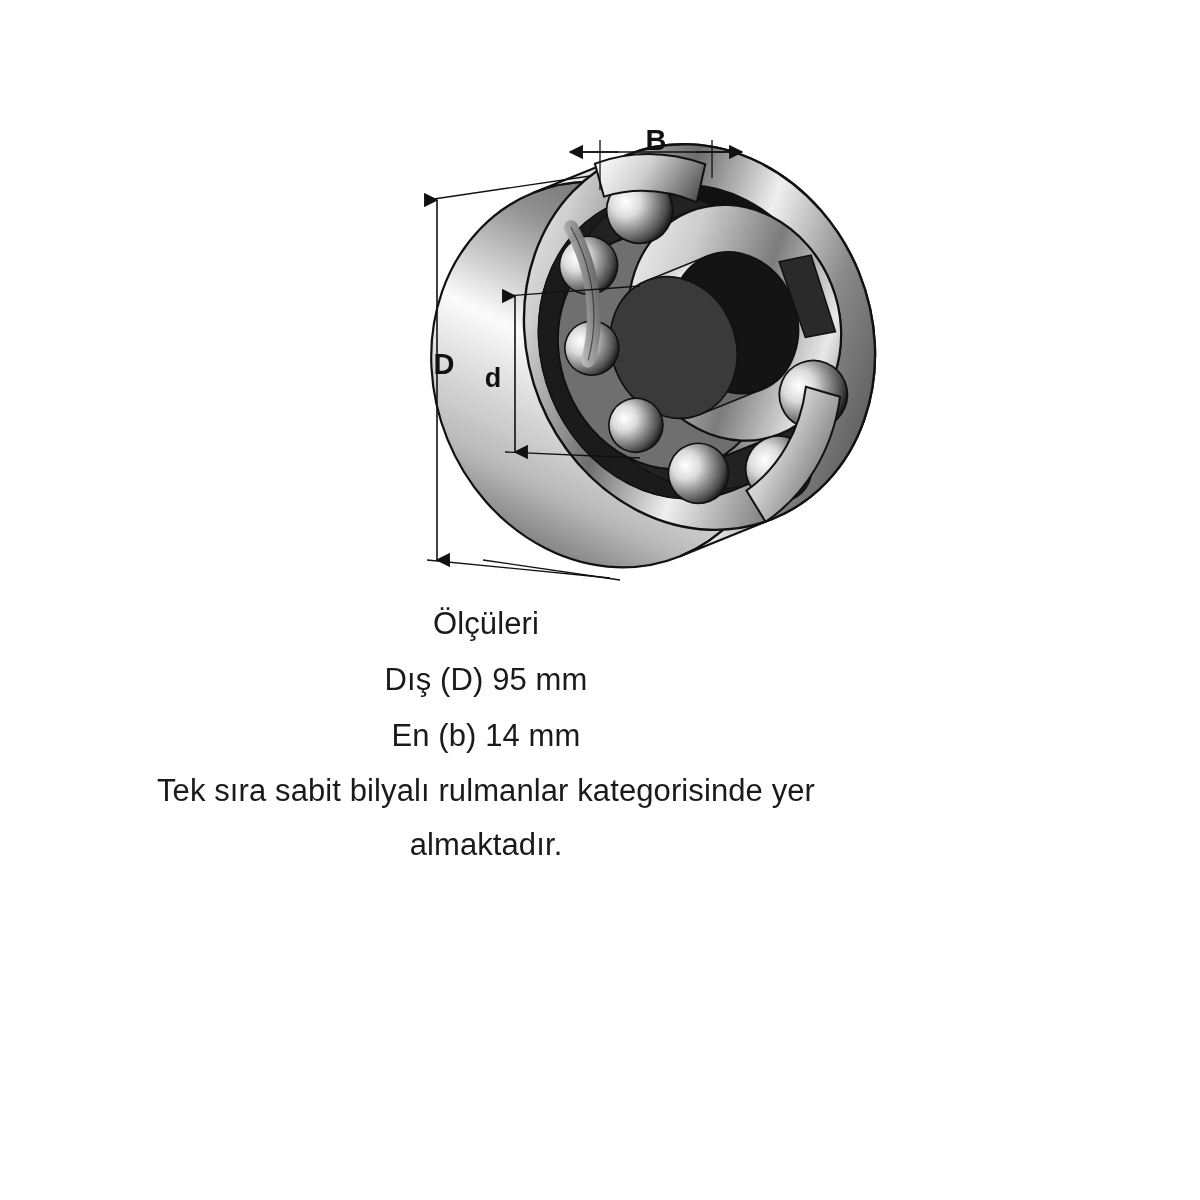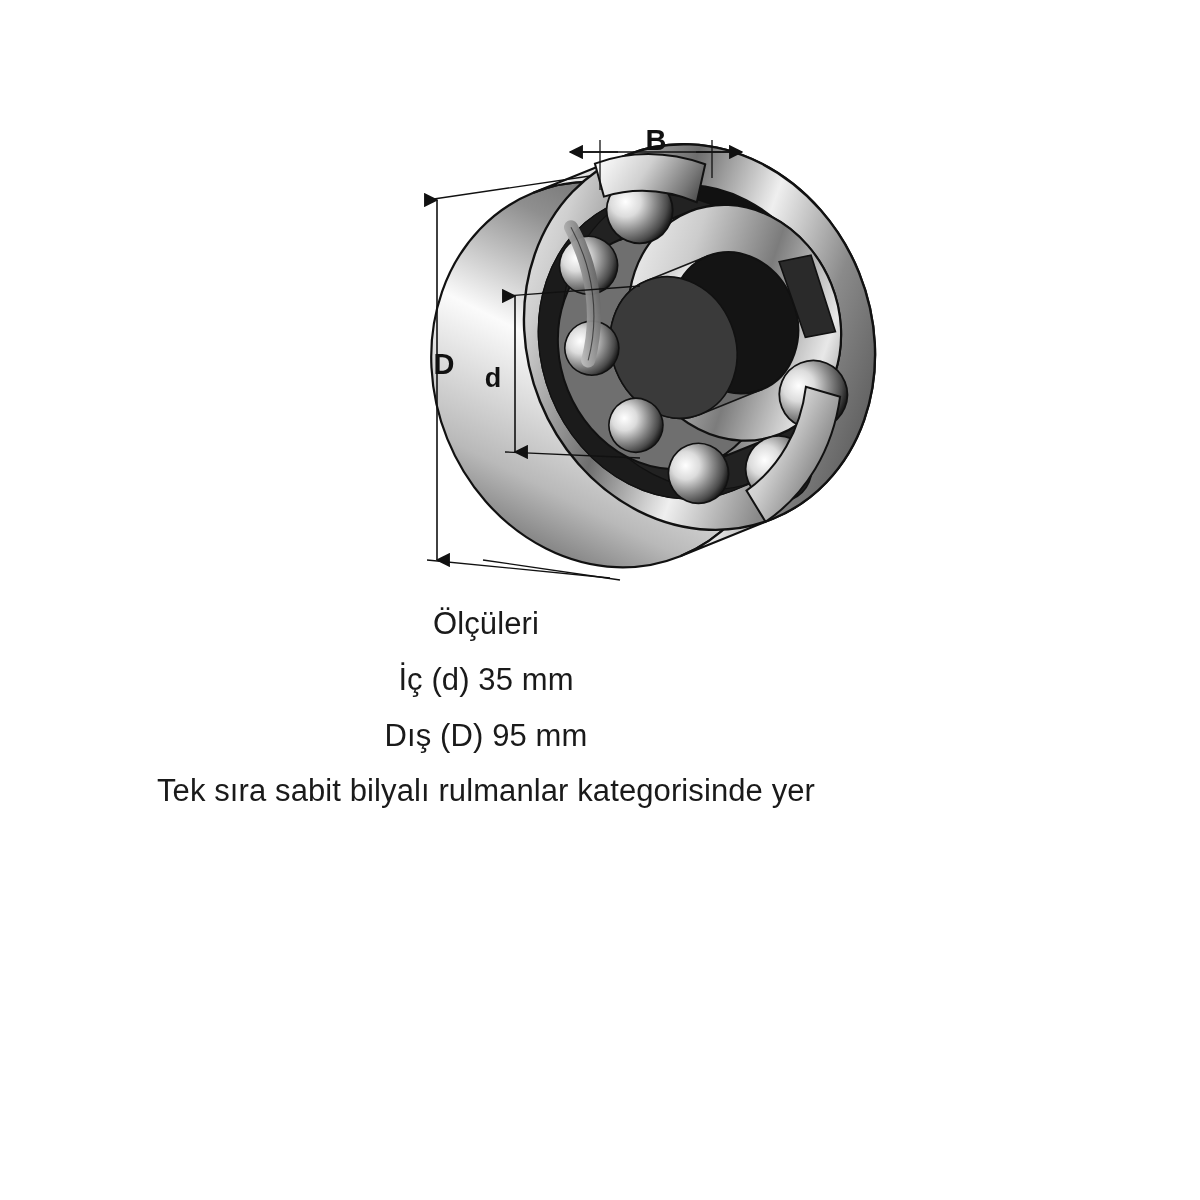--- a/index.html
+++ b/index.html
@@ -189,18 +189,19 @@
       </g>
 
       <text class="dim-label" x="656" y="150" font-size="29" text-anchor="middle">B</text>
       <text class="dim-label" x="444" y="374" font-size="29" text-anchor="middle">D</text>
       <text class="dim-label" x="493" y="387" font-size="27" text-anchor="middle">d</text>
     </svg>
   </div>
 
   <div class="specs">
     <div class="line">Ölçüleri</div>
-    <div class="line">İç (d) 35 mm</div>
     <div class="line">Dış (D) 95 mm</div>
+    <div class="line">En (b) 14 mm</div>
     <div class="line wide">Tek sıra sabit bilyalı rulmanlar kategorisinde yer</div>
+    <div class="line wide">almaktadır.</div>
   </div>
 
 </div>
 
 </body></html>

